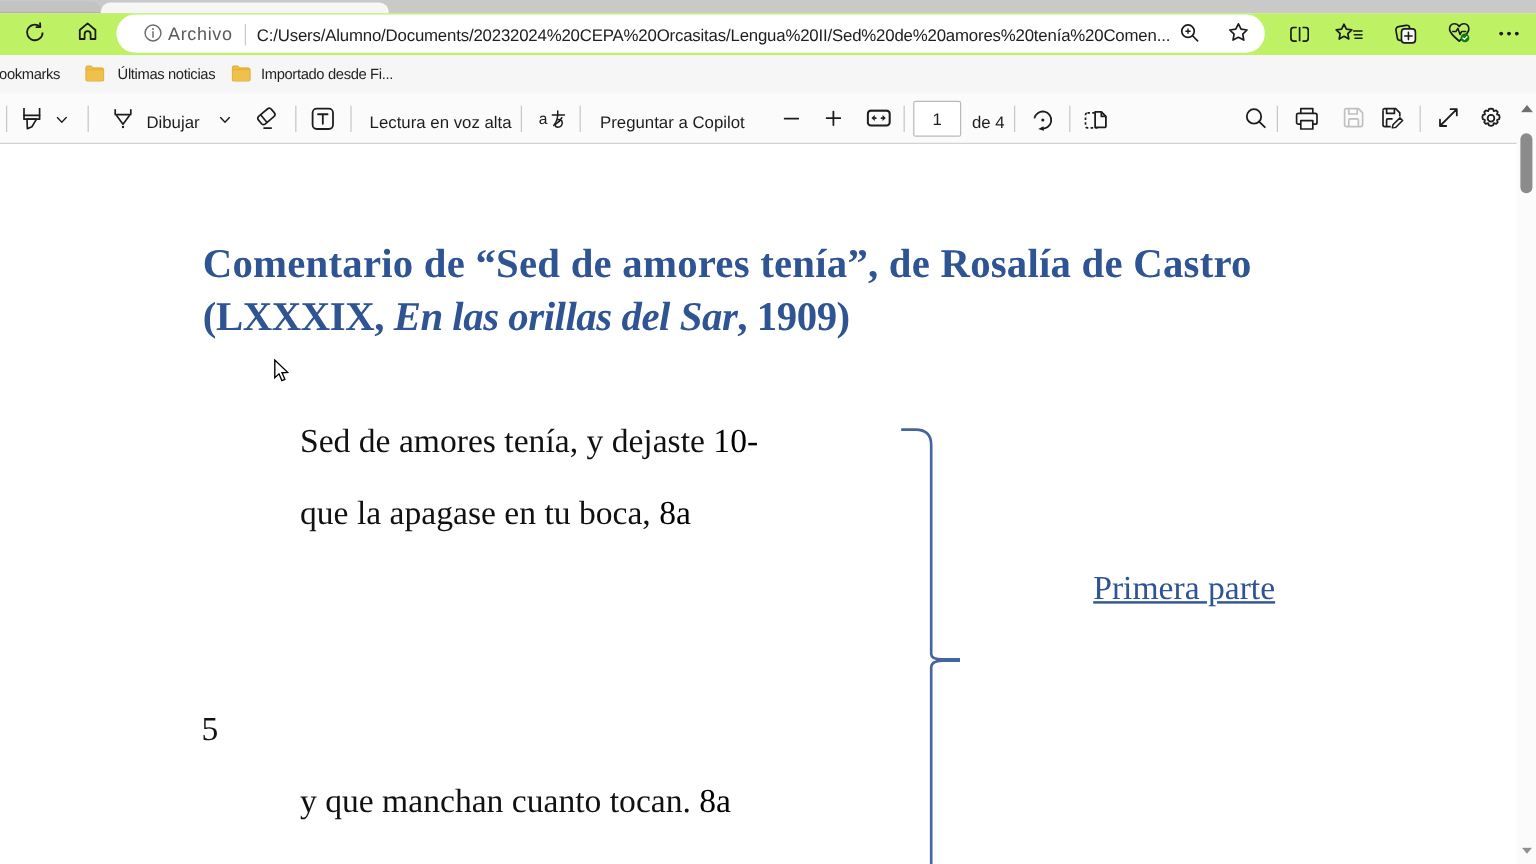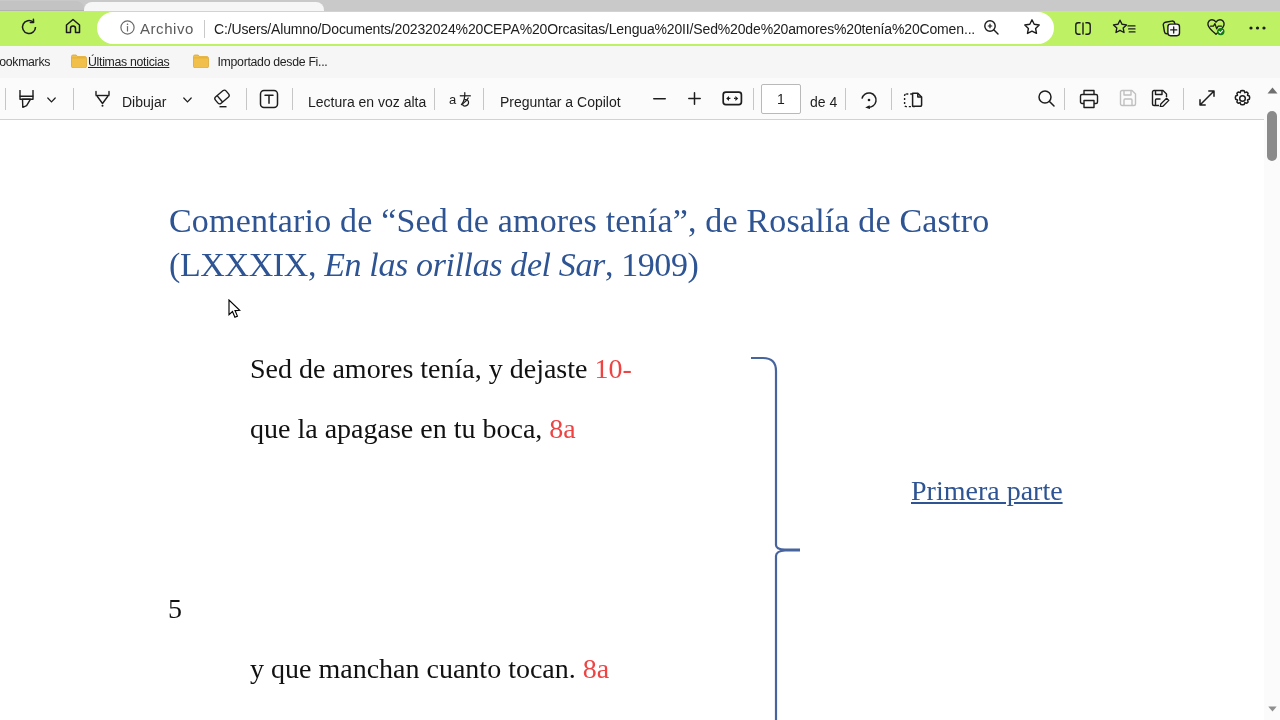--- a/index.html
+++ b/index.html
@@ -31,23 +31,23 @@
   .pdftext { position:absolute; font-size:14px; color:#1d1d1d; white-space:nowrap; }
   #pagebox { position:absolute; left:761px; top:6px; width:40px; height:30px; background:#fff; border:1px solid #b9b9b9; border-radius:2px; font-size:14px; color:#1d1d1d; text-align:center; line-height:28px; }
 
   
   #scroll { position:absolute; left:1264px; top:78px; width:16px; height:642px; background:#fbfbfb; }
   #thumb { position:absolute; left:3px; top:33px; width:10px; height:50px; background:#8b8b8b; border-radius:5px; }
 
   
   #doc { position:absolute; left:0; top:120px; width:1264px; height:600px; background:#ffffff; }
   #title { position:absolute; left:169px; top:82px; width:940px;
-    font-family:"Liberation Serif", serif; font-weight:normal; font-size:34px; line-height:44px; color:#2e5493; white-space:nowrap; }
+    font-family:"Liberation Serif", serif; font-weight:bold; font-size:34px; line-height:44px; color:#2e5493; white-space:nowrap; }
   .verse { position:absolute; left:250px; font-family:"Liberation Serif", serif; font-size:28px; line-height:32px; color:#111; white-space:nowrap; }
-  .rh { color:#ef4444; }
+  .rh { color:#000000; }
   #vnum5 { position:absolute; left:168px; font-family:"Liberation Serif", serif; font-size:28px; line-height:32px; color:#111; }
   #primera { position:absolute; left:911px; top:355px; font-family:"Liberation Serif", serif; font-size:28px; line-height:32px; color:#2e5493;text-decoration:underline; }
 </style>
 </head>
 <body>
 <div id="stage">
   <div id="tabstrip">
       <div id="tab-left"></div>
       <div id="tab-active"></div>
     </div>
@@ -105,21 +105,21 @@
         <circle cx="15" cy="2" r="1.6" fill="#1b1b1b"></circle>
     </svg>
   </div>
 
   <div id="bookmarks">
     <div class="bktext" style="left:-8.7px;">Bookmarks</div>
     <svg class="ui-ic" style="left:71px;top:8px" width="16" height="14" viewBox="0 0 16 14">
       <path d="M0.5 2.5 a1.5 1.5 0 0 1 1.5 -1.5 h3.2 l1.6 1.8 h7.2 a1.5 1.5 0 0 1 1.5 1.5 v8 a1.5 1.5 0 0 1 -1.5 1.5 h-12 a1.5 1.5 0 0 1 -1.5 -1.5 Z" fill="#f0c04b" stroke="#d9a63a" stroke-width="0.8"></path>
       <path d="M0.5 4.6 h15 v-0.8 a1.5 1.5 0 0 0 -1.5 -1.5 h-7.2 l-0.9 1 h-5.4 Z" fill="#e8b33b" stroke="none"></path>
     </svg>
-    <div class="bktext" style="left:88px;text-decoration:underline;">Últimas noticias</div>
+    <div class="bktext" style="left:98px;">Últimas noticias</div>
     <svg class="ui-ic" style="left:193px;top:8px" width="16" height="14" viewBox="0 0 16 14">
       <path d="M0.5 2.5 a1.5 1.5 0 0 1 1.5 -1.5 h3.2 l1.6 1.8 h7.2 a1.5 1.5 0 0 1 1.5 1.5 v8 a1.5 1.5 0 0 1 -1.5 1.5 h-12 a1.5 1.5 0 0 1 -1.5 -1.5 Z" fill="#f0c04b" stroke="#d9a63a" stroke-width="0.8"></path>
       <path d="M0.5 4.6 h15 v-0.8 a1.5 1.5 0 0 0 -1.5 -1.5 h-7.2 l-0.9 1 h-5.4 Z" fill="#e8b33b" stroke="none"></path>
     </svg>
     <div class="bktext" style="left:217.5px;">Importado desde Fi...</div>
   </div>
 
   <div id="pdfbar">
     <div class="sep" style="left:5px"></div>
     <svg class="ui-ic" style="left:18px;top:12px" width="17" height="19" viewBox="0 0 17 19" fill="none" stroke="#1d1d1d" stroke-width="1.4" stroke-linejoin="round">

